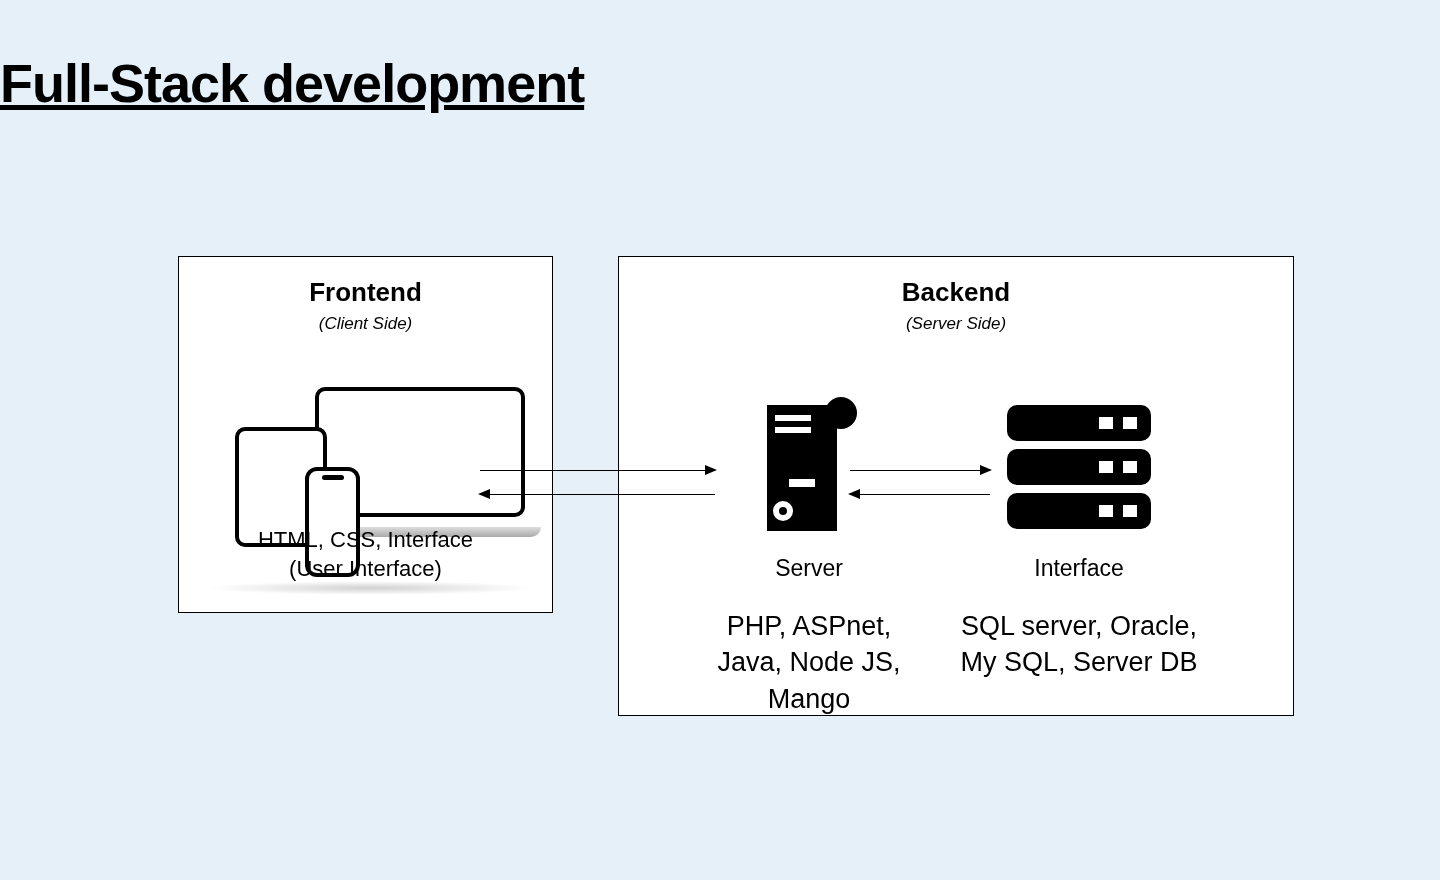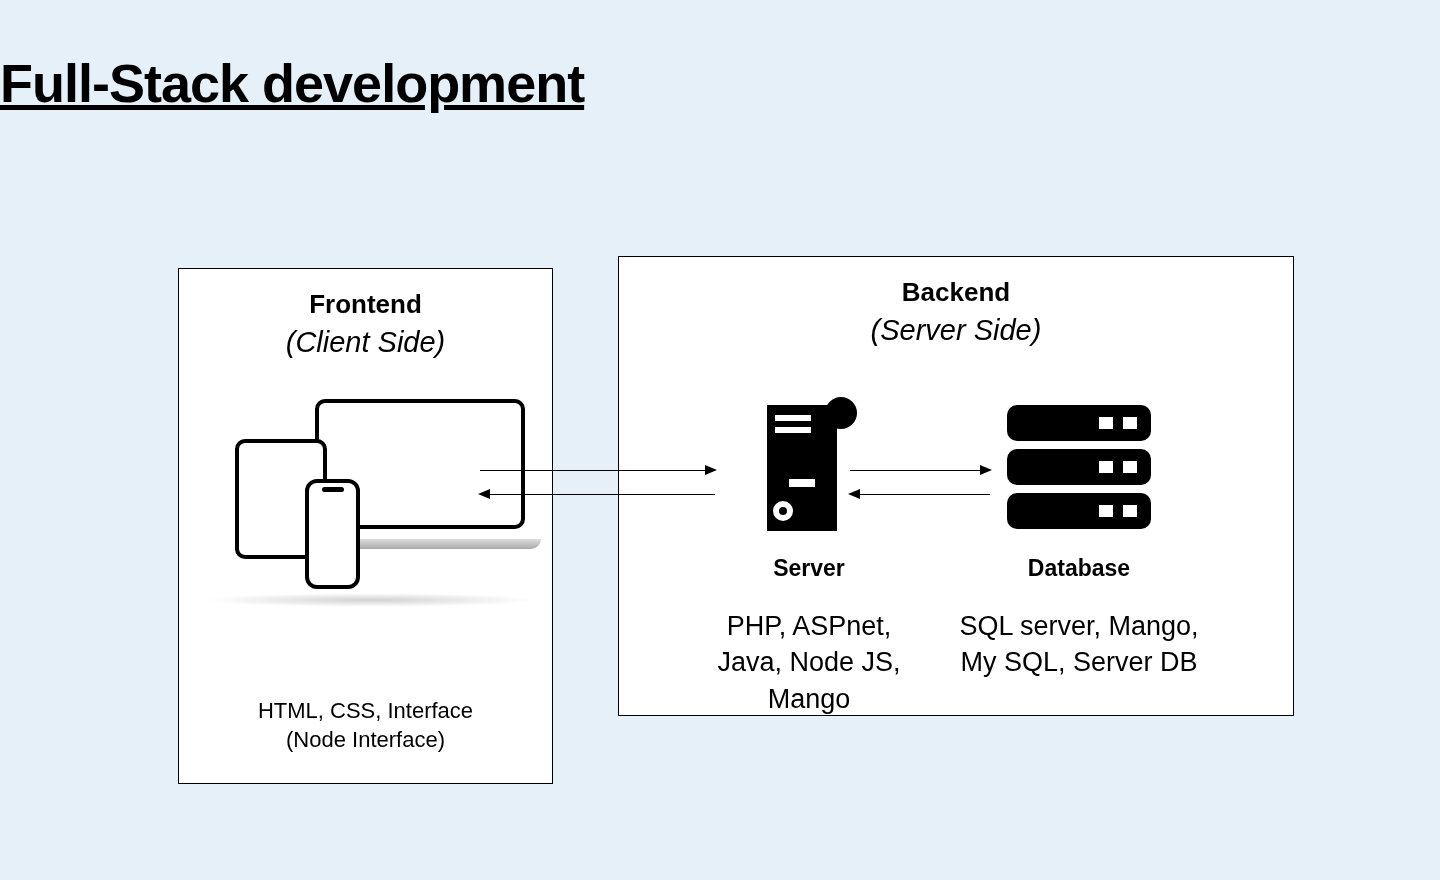--- a/index.html
+++ b/index.html
@@ -29,39 +29,38 @@
   }
   .box {
     position: absolute;
     background: #fff;
     border: 1.5px solid #000;
   }
   .frontend-box {
     top: 256px;
     left: 178px;
     width: 375px;
-    height: 516px;
-    margin-top: 12px;
+    height: 357px;
   }
   .backend-box {
     top: 256px;
     left: 618px;
     width: 676px;
     height: 460px;
   }
   .box-header {
     text-align: center;
     padding-top: 20px;
   }
   .box-title {
     font-size: 26px;
     font-weight: 700;
   }
   .box-sub {
-    font-size: 29px;
+    font-size: 17px;
     font-style: italic;
     font-weight: 400;
     margin-top: 6px;
   }
   .box-footer {
     position: absolute;
     bottom: 28px;
     left: 0;
     width: 100%;
     text-align: center;
@@ -172,21 +171,21 @@
   .col-server { left: 65px; top: 130px; }
   .col-db     { left: 335px; top: 130px; }
   .col-icon-wrap {
     height: 150px;
     display: flex;
     align-items: flex-end;
     justify-content: center;
   }
   .col-label {
     font-size: 23px;
-    font-weight: 700;
+    font-weight: 400;
     margin-top: 18px;
   }
   .col-tech {
     font-size: 27px;
     line-height: 1.35;
     margin-top: 26px;
   }
 </style>
 </head>
 <body>
@@ -208,21 +207,21 @@
       </div>
       <div class="tablet"></div>
       <div class="phone">
         <div class="phone-notch"></div>
       </div>
       <div class="device-shadow"></div>
     </div>
 
     <div class="box-footer">
       <div>HTML, CSS, Interface</div>
-      <div>(Node Interface)</div>
+      <div>(User Interface)</div>
     </div>
   </div>
 
   <div class="box backend-box">
     <div class="box-header">
       <div class="box-title">Backend</div>
       <div class="box-sub">(Server Side)</div>
     </div>
 
     <div class="backend-col col-server">
@@ -261,23 +260,23 @@
           <g fill="#fff">
             <rect x="100" y="20" width="14" height="12"></rect>
             <rect x="124" y="20" width="14" height="12"></rect>
             <rect x="100" y="64" width="14" height="12"></rect>
             <rect x="124" y="64" width="14" height="12"></rect>
             <rect x="100" y="108" width="14" height="12"></rect>
             <rect x="124" y="108" width="14" height="12"></rect>
           </g>
         </svg>
       </div>
-      <div class="col-label">Database</div>
+      <div class="col-label">Interface</div>
       <div class="col-tech">
-        <div>SQL server, Mango,</div>
+        <div>SQL server, Oracle,</div>
         <div>My SQL, Server DB</div>
       </div>
     </div>
   </div>
 
   <div class="arrow right" style="top:470px; left:480px; width:235px;"></div>
   <div class="arrow left" style="top:494px; left:480px; width:235px;"></div>
 
   <div class="arrow right" style="top:470px; left:850px; width:140px;"></div>
   <div class="arrow left" style="top:494px; left:850px; width:140px;"></div>

